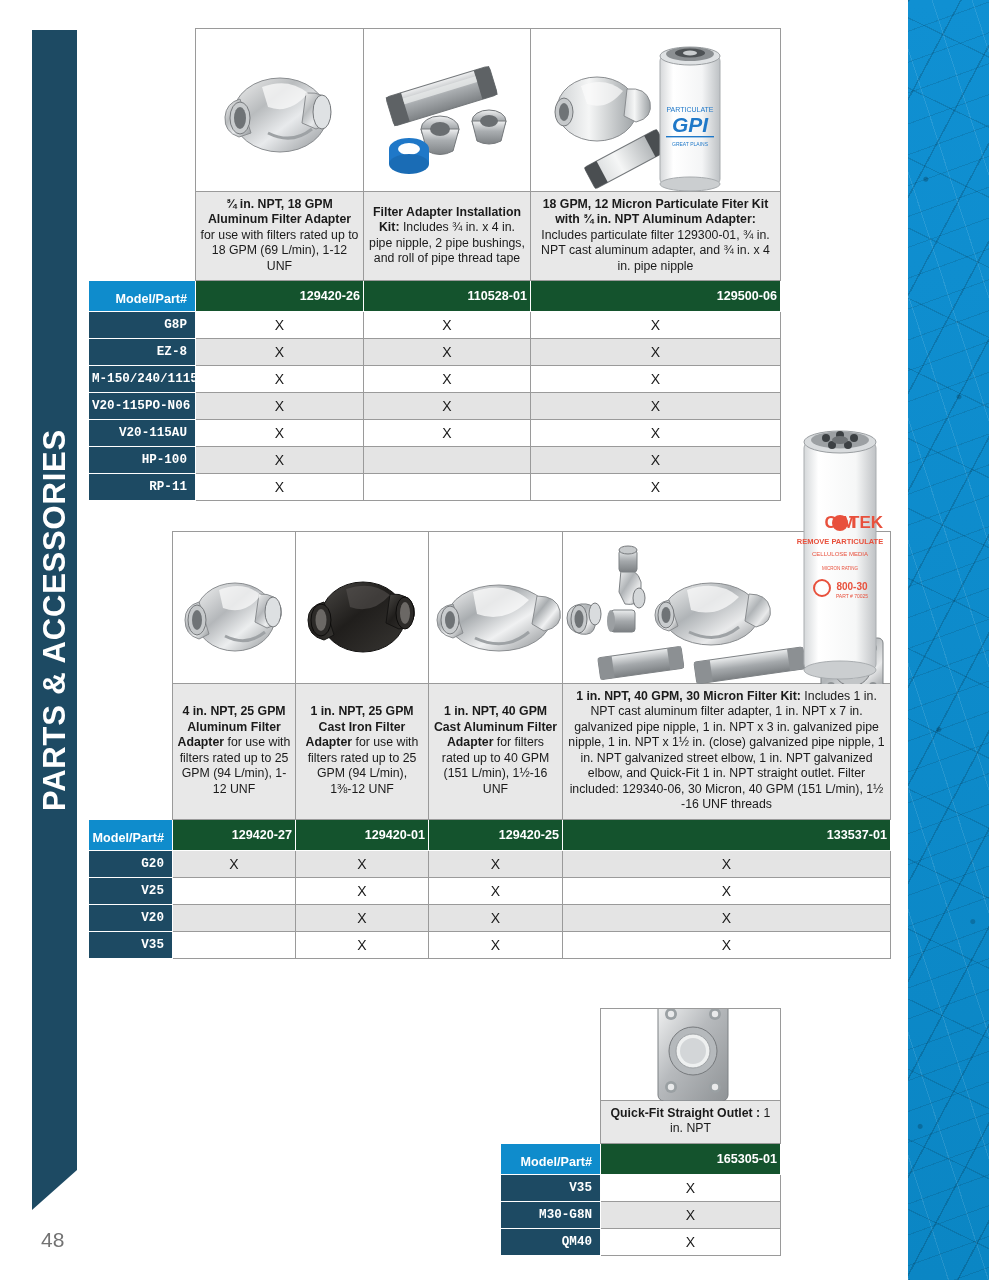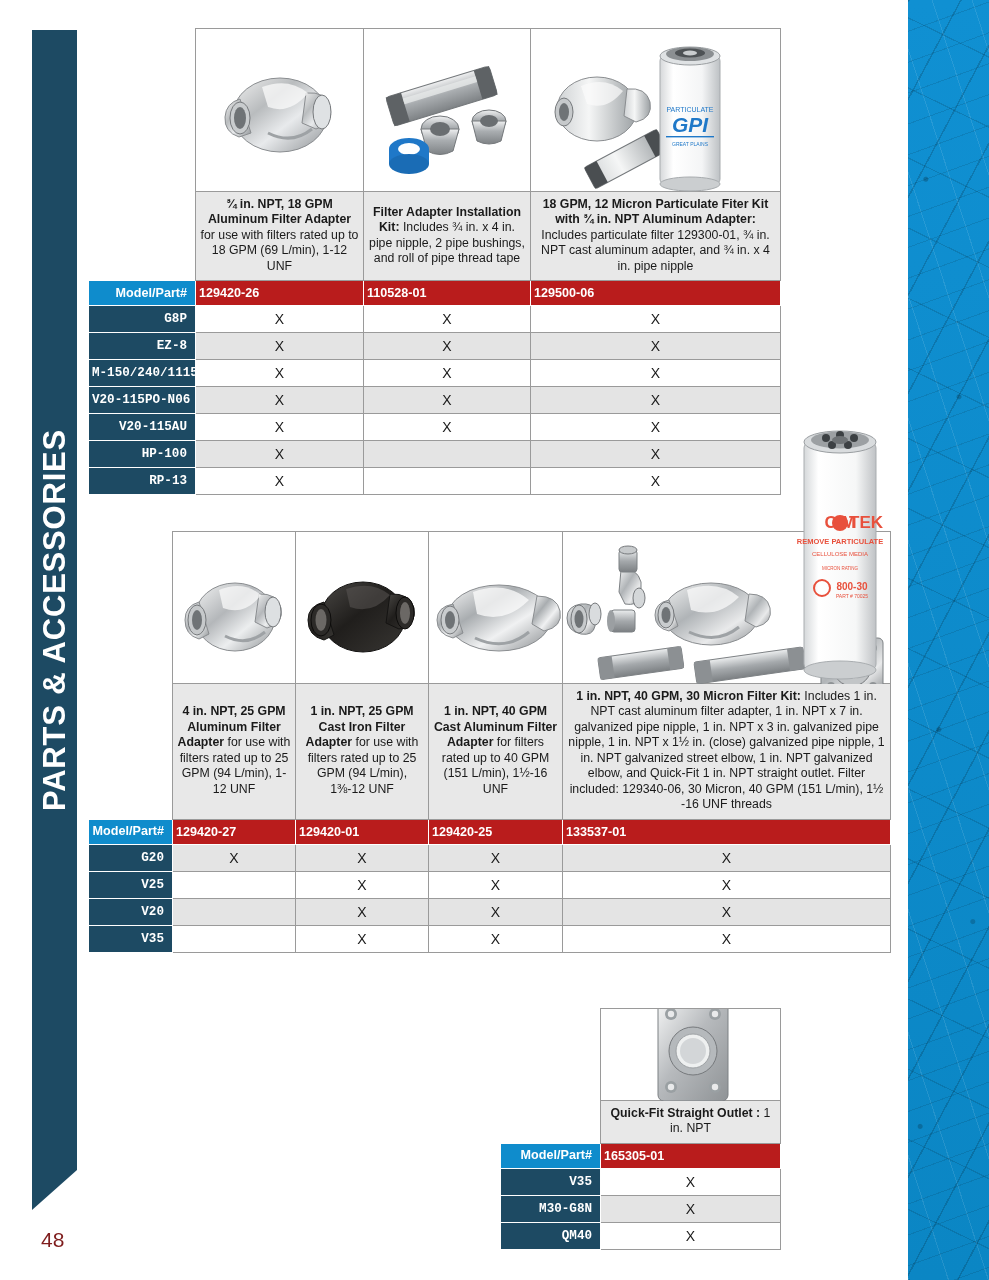--- a/index.html
+++ b/index.html
@@ -37,21 +37,21 @@
   .side-tab-label {
     position: absolute; left: 50%; top: 50%;
     transform: translate(-50%,-50%) rotate(-90deg);
     transform-origin: center center;
     white-space: nowrap;
     color: #ffffff;
     font-size: 31px; font-weight: bold; letter-spacing: .8px;
   }
   .page-number {
     position: absolute; left: 41px; top: 1228px;
-    font-size: 21px; color: #7f1d1d; font-weight: normal;
+    font-size: 21px; color: #737373; font-weight: normal;
   }
 
   
   .ptable { position: absolute; }
   .ptable table { border-collapse: collapse; table-layout: fixed; width: 100%; }
 
   .img-cell {
     background: #ffffff;
     border: 1px solid #9a9a9a;
     position: relative;
@@ -63,36 +63,36 @@
     border: 1px solid #9a9a9a;
     text-align: center;
     vertical-align: middle;
     font-size: 12.3px;
     line-height: 1.26;
     color: #1a1a1a;
     padding: 5px 4px 6px;
   }
   .desc-cell b { font-weight: bold; }
   .hdr-cell {
-    background: #b91c1c;
+    background: #14532d;
     color: #ffffff;
     font-weight: bold;
     font-size: 12.6px;
-    text-align: left;
+    text-align: right;
     border: 1px solid #ffffff;
     padding: 5px 3px;
   }
   .hdr-label {
     background: #0f8ccc;
     color: #ffffff;
     font-weight: bold;
     font-size: 12.6px;
     text-align: right;
     border: 1px solid #ffffff;
-    padding: 4px 8px 5px 3px;
+    padding: 11px 8px 5px 3px;
   }
   .row-label {
     background: #1d4a63;
     color: #ffffff;
     font-weight: bold;
     font-size: 12.6px;
     text-align: right;
     border: 1px solid #ffffff;
     padding: 5px 8px 5px 3px;
     white-space: nowrap;
@@ -271,21 +271,21 @@
           <td class="mark-cell odd">X</td>
           <td class="mark-cell odd">X</td>
         </tr>
         <tr>
           <td class="row-label">HP-100</td>
           <td class="mark-cell even">X</td>
           <td class="mark-cell even"></td>
           <td class="mark-cell even">X</td>
         </tr>
         <tr>
-          <td class="row-label">RP-13</td>
+          <td class="row-label">RP-11</td>
           <td class="mark-cell odd">X</td>
           <td class="mark-cell odd"></td>
           <td class="mark-cell odd">X</td>
         </tr>
       </tbody>
     </table>
   </div>
 
   <div class="overflow-photo" style="left:650px; top:32px; width:80px; height:160px;">
     <svg viewBox="0 0 80 160" width="80" height="160">

